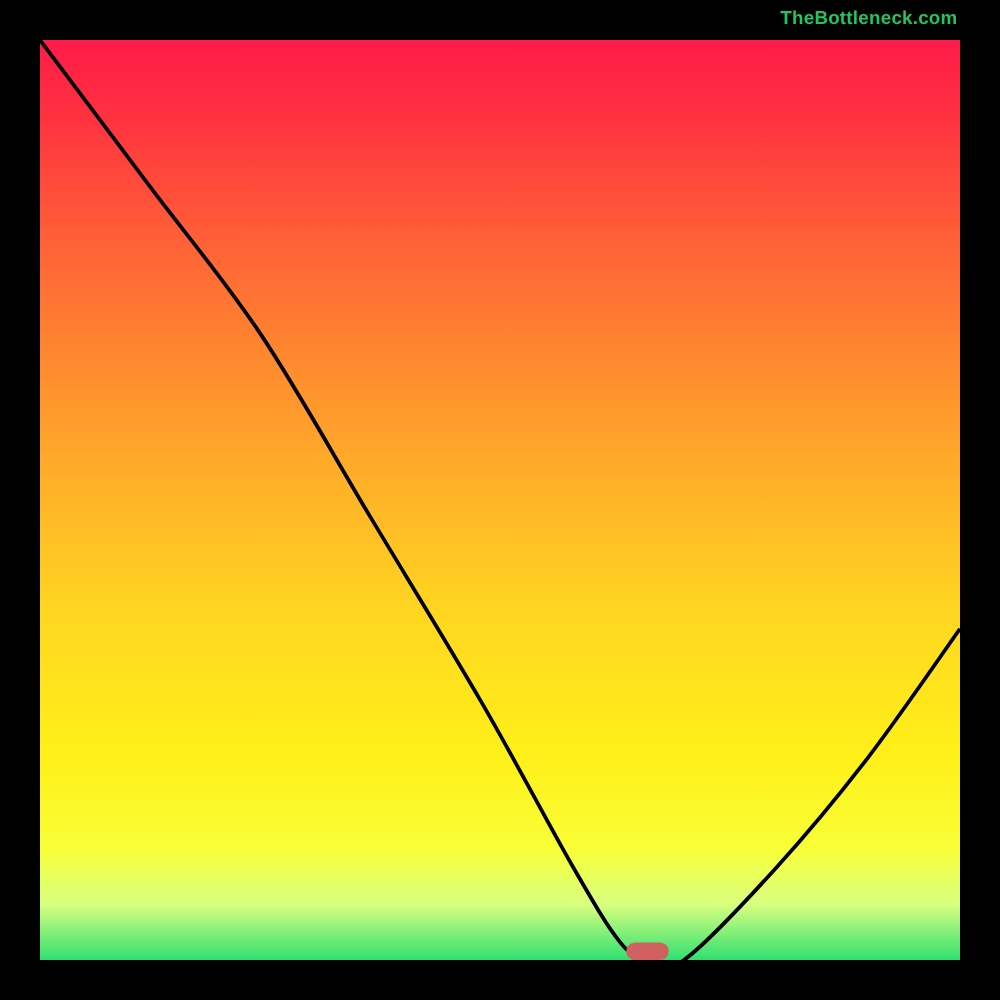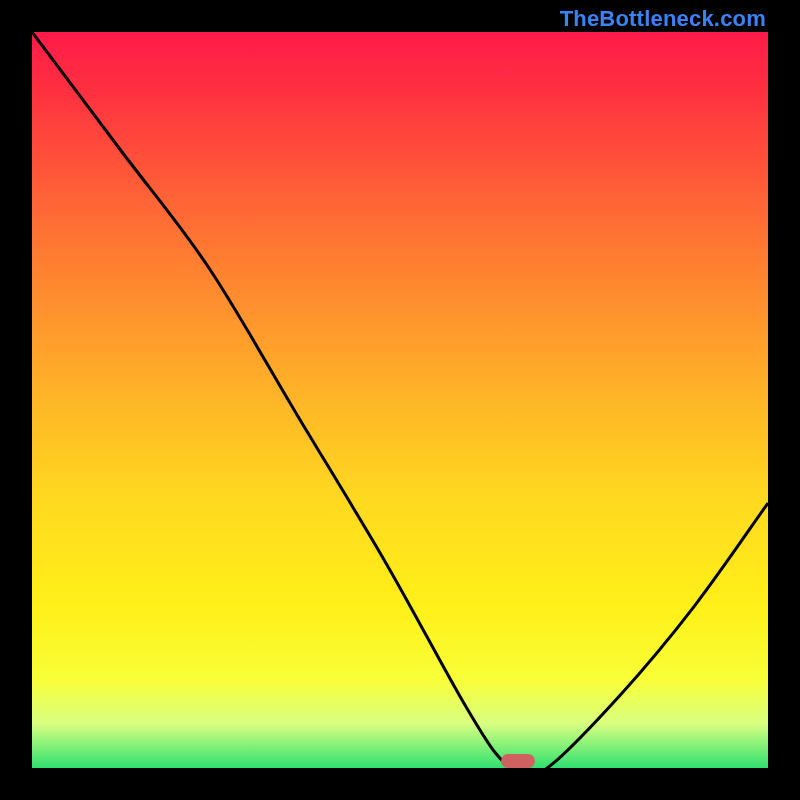--- a/index.html
+++ b/index.html
@@ -33,23 +33,23 @@
       #f8ff38 88%,
       #d8ff80 94%,
       #30e070 100%
     );
   }
   .watermark {
     position: absolute;
     top: 6px;
     right: 34px;
     font-family: Arial, Helvetica, sans-serif;
-    font-size: 22px;
+    font-size: 15px;
     font-weight: 600;
-    color: #3b82f6;
+    color: #22c55e;
     letter-spacing: 0.2px;
     user-select: none;
   }
   .curve {
     position: absolute;
     left: 0;
     top: 0;
     width: 736px;
     height: 736px;
   }

